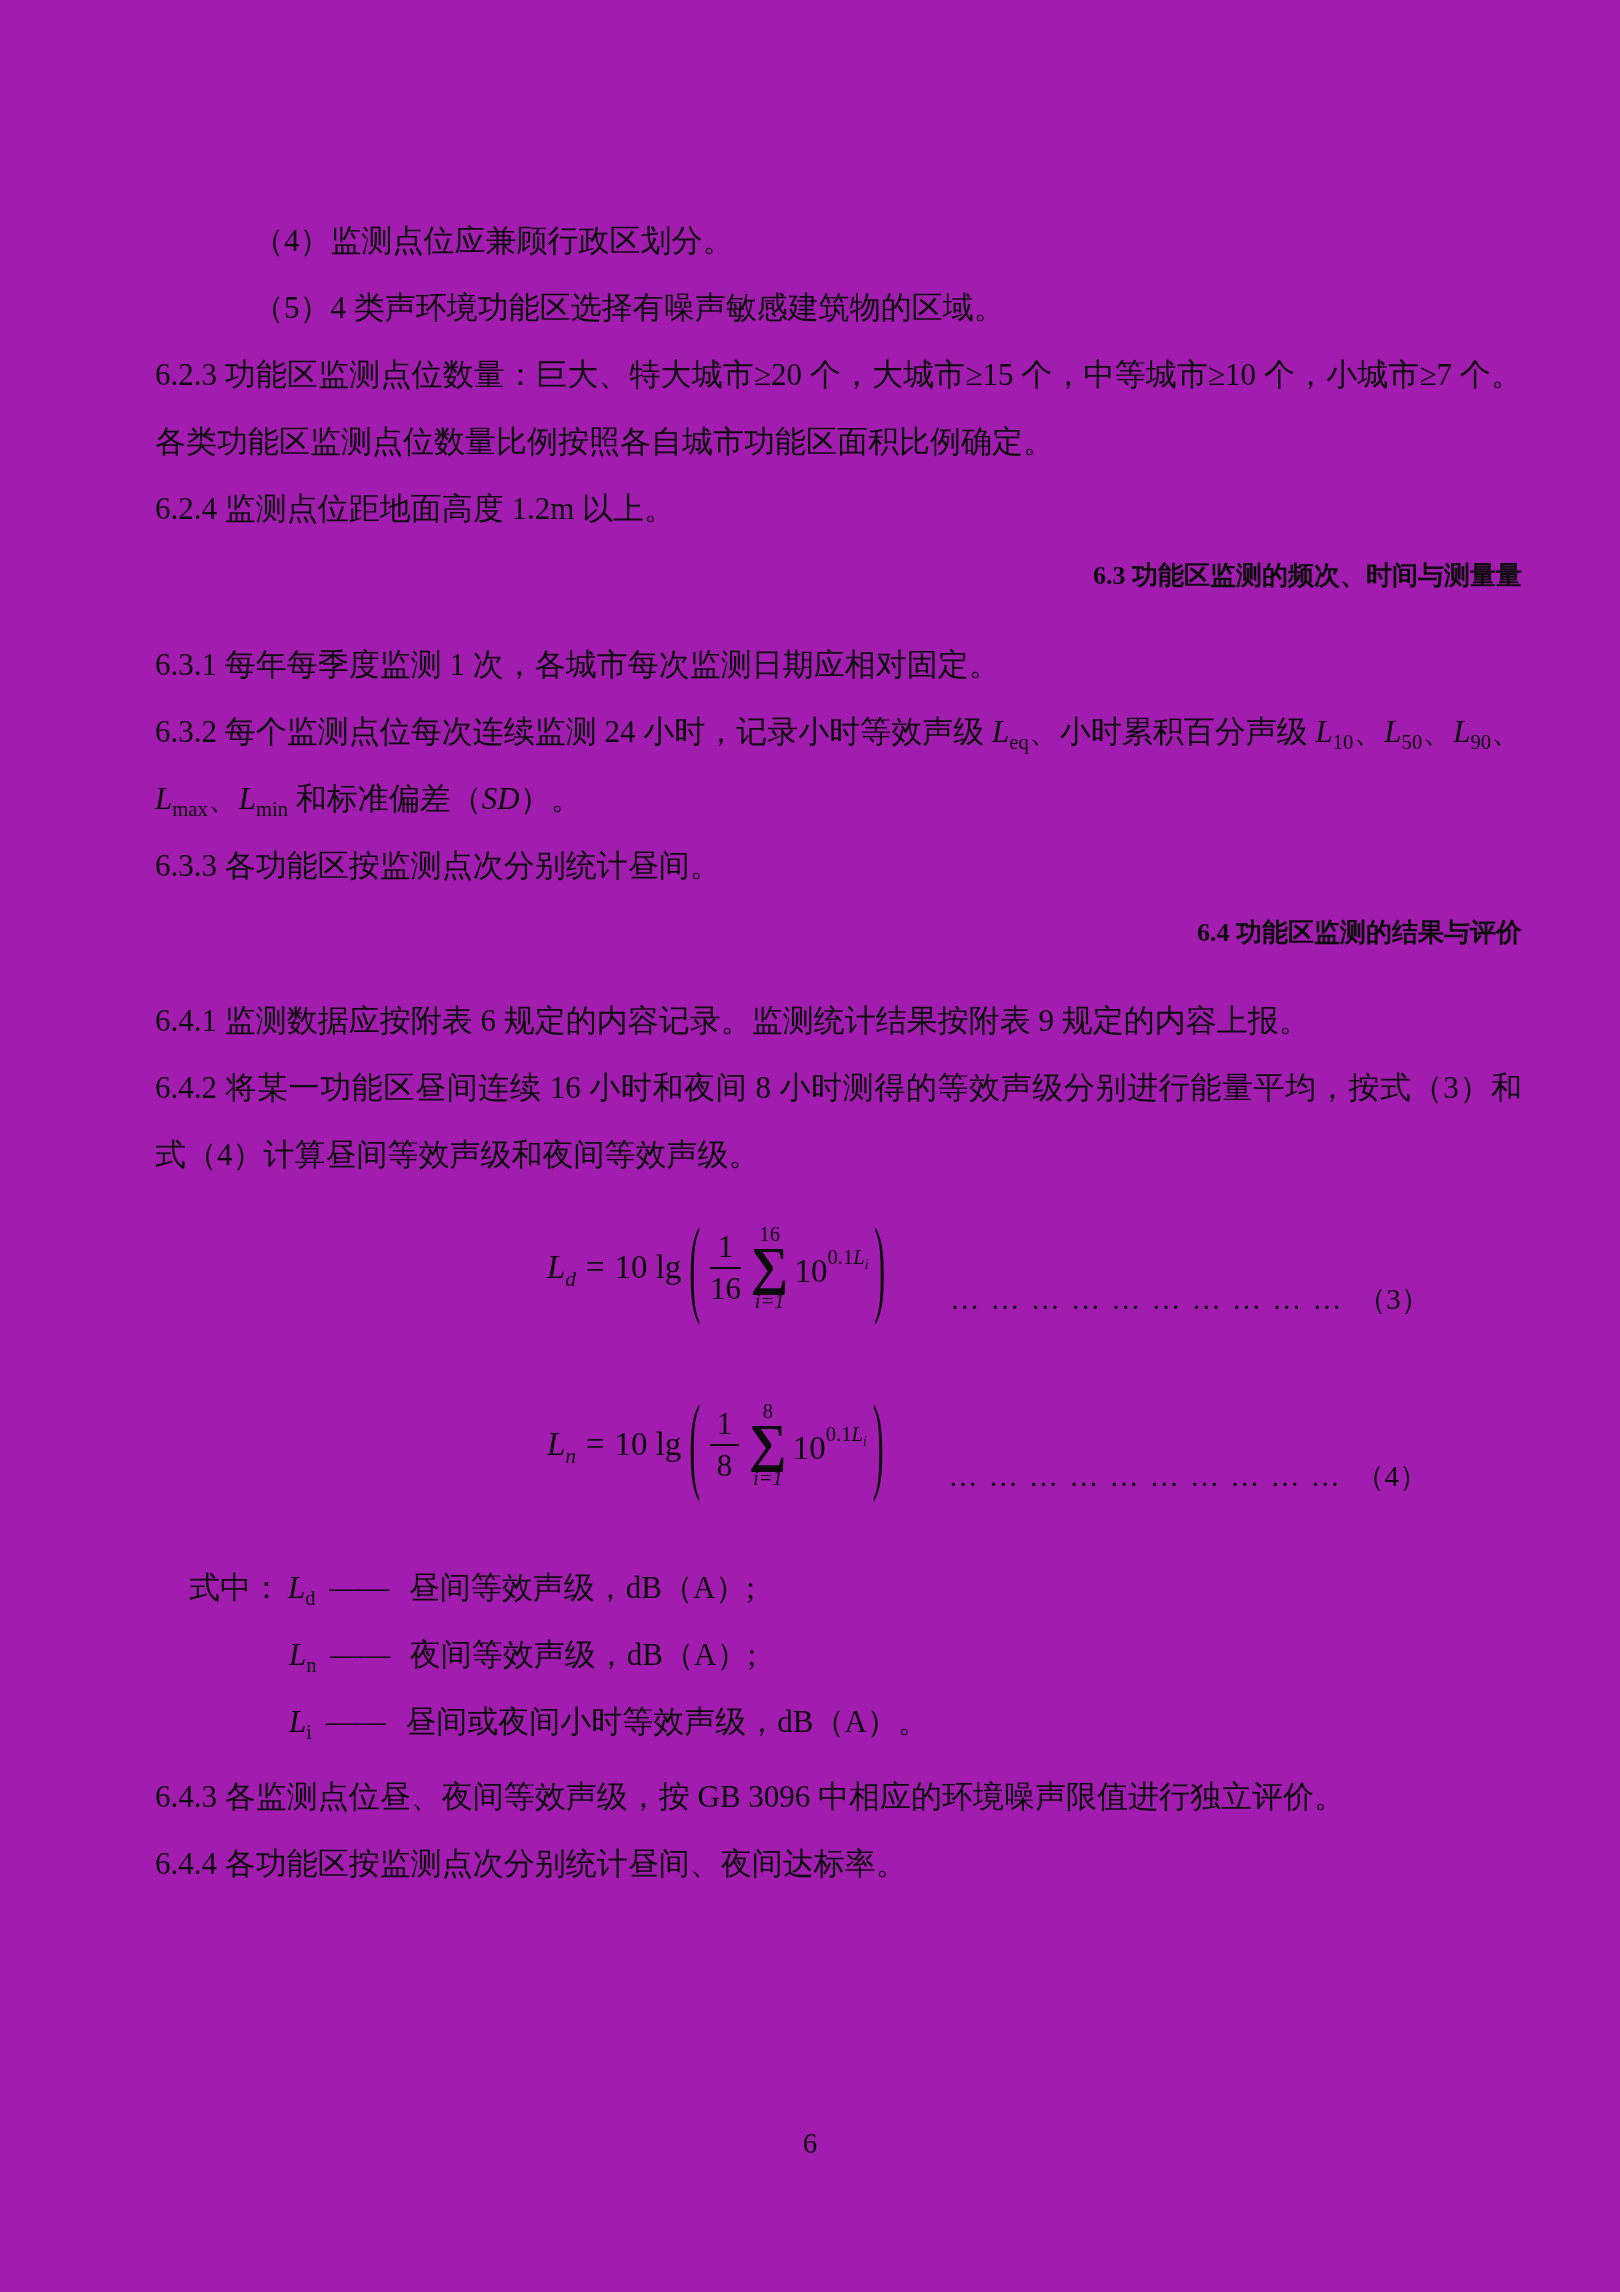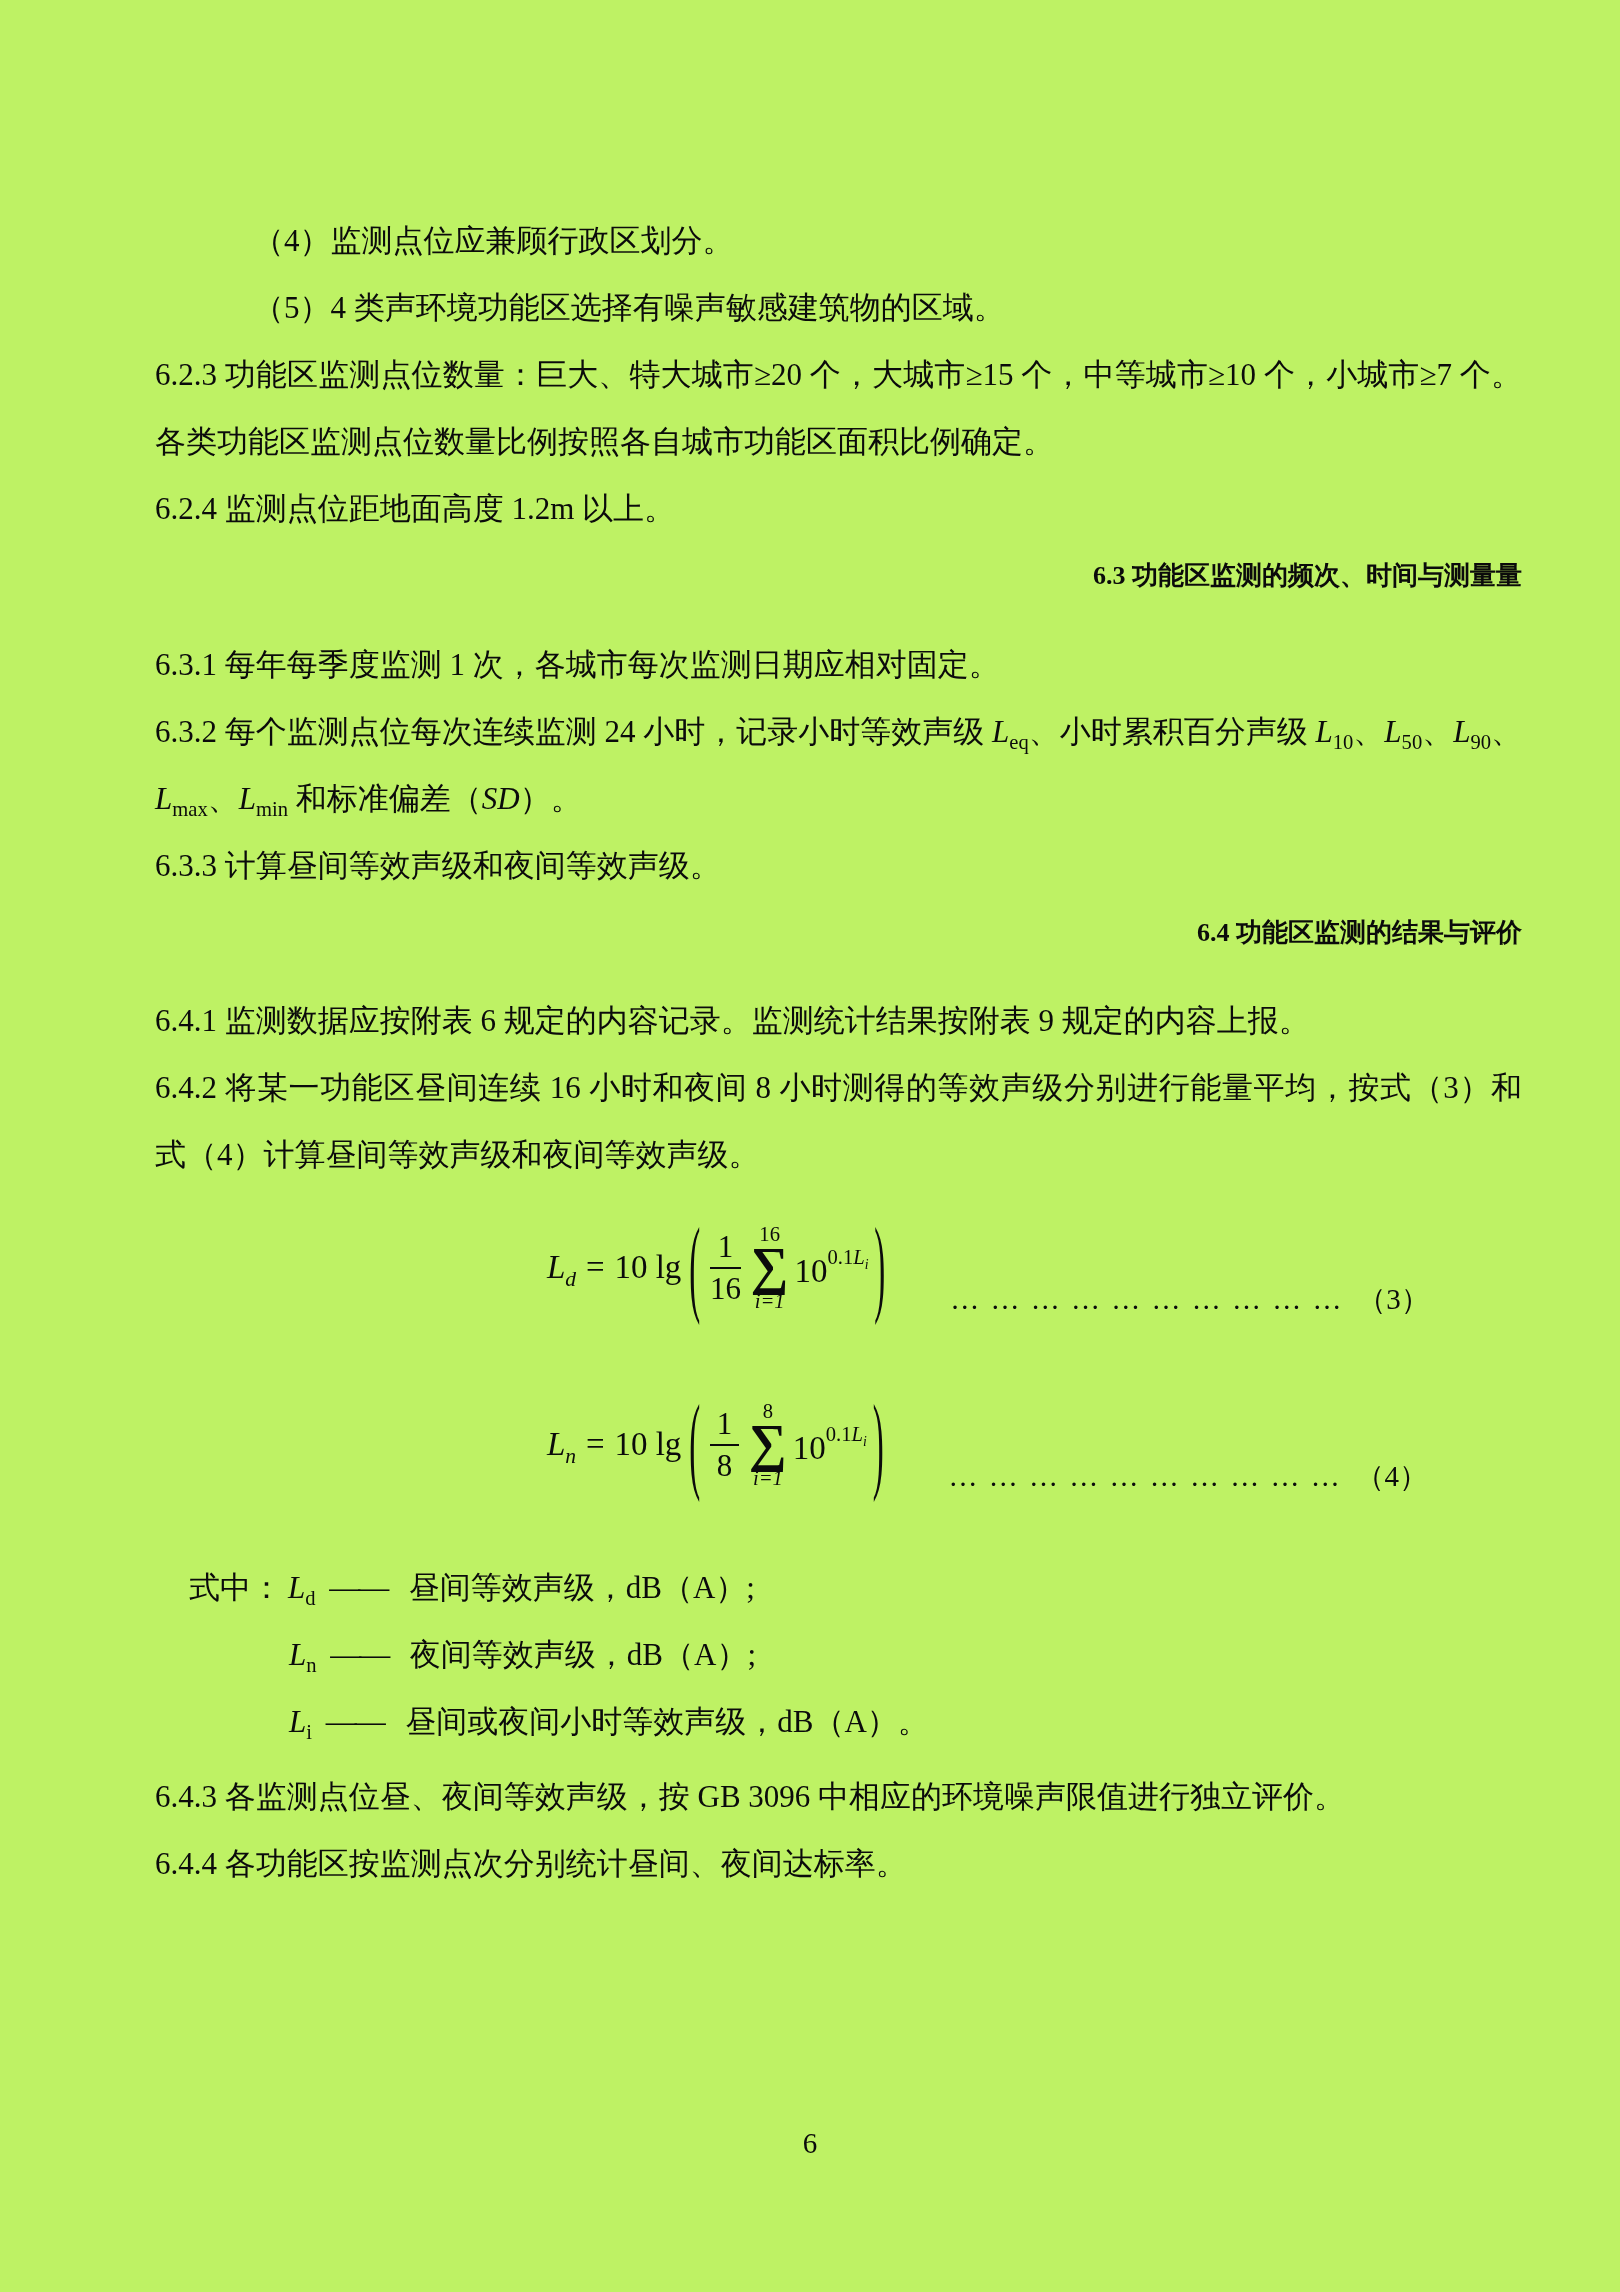--- a/index.html
+++ b/index.html
@@ -1,20 +1,20 @@
 <!DOCTYPE html>
 <html><head>
 <meta charset="utf-8">
 <style>
   html, body { margin: 0; padding: 0; background: #e8e8e8; }
   .page {
     position: relative;
     width: 1620px;
     height: 2293px;
-    background: #bef264;
+    background: #a21caf;
     color: #0b0b0b;
     font-family: "Liberation Serif", "DejaVu Serif", serif;
     overflow: hidden;
     margin: 0 auto;
   }
   .content {
     position: absolute;
     top: 0; left: 0;
     width: 1367px;
     padding-top: 207px;
@@ -136,21 +136,21 @@
     <p class="para indent">（4）监测点位应兼顾行政区划分。</p>
     <p class="para indent">（5）4 类声环境功能区选择有噪声敏感建筑物的区域。</p>
 
     <p class="para">6.2.3  功能区监测点位数量：巨大、特大城市≥20 个，大城市≥15 个，中等城市≥10 个，小城市≥7 个。各类功能区监测点位数量比例按照各自城市功能区面积比例确定。</p>
     <p class="para">6.2.4  监测点位距地面高度 1.2m 以上。</p>
 
     <p class="head">6.3 功能区监测的频次、时间与测量量</p>
 
     <p class="para">6.3.1  每年每季度监测 1 次，各城市每次监测日期应相对固定。</p>
     <p class="para">6.3.2  每个监测点位每次连续监测 24 小时，记录小时等效声级 <span class="mvar"><i>L</i><sub class="msub">eq</sub></span>、小时累积百分声级 <span class="mvar"><i>L</i><sub class="msub">10</sub></span>、<span class="mvar"><i>L</i><sub class="msub">50</sub></span>、<span class="mvar"><i>L</i><sub class="msub">90</sub></span>、<span class="mvar"><i>L</i><sub class="msub">max</sub></span>、<span class="mvar"><i>L</i><sub class="msub">min</sub></span> 和标准偏差（<span class="mvar"><i>SD</i></span>）。</p>
-    <p class="para">6.3.3  计算昼间等效声级和夜间等效声级。</p>
+    <p class="para">6.3.3  各功能区按监测点次分别统计昼间。</p>
 
     <p class="head">6.4 功能区监测的结果与评价</p>
 
     <p class="para">6.4.1  监测数据应按附表 6 规定的内容记录。监测统计结果按附表 9 规定的内容上报。</p>
     <p class="para">6.4.2 将某一功能区昼间连续 16 小时和夜间 8 小时测得的等效声级分别进行能量平均，按式（3）和式（4）计算昼间等效声级和夜间等效声级。</p>
 
     <div class="formula-row f3">
       <div class="formula">
         <span class="fvar"><i>L</i><sub>d</sub></span>
         <span class="fop">=</span>

